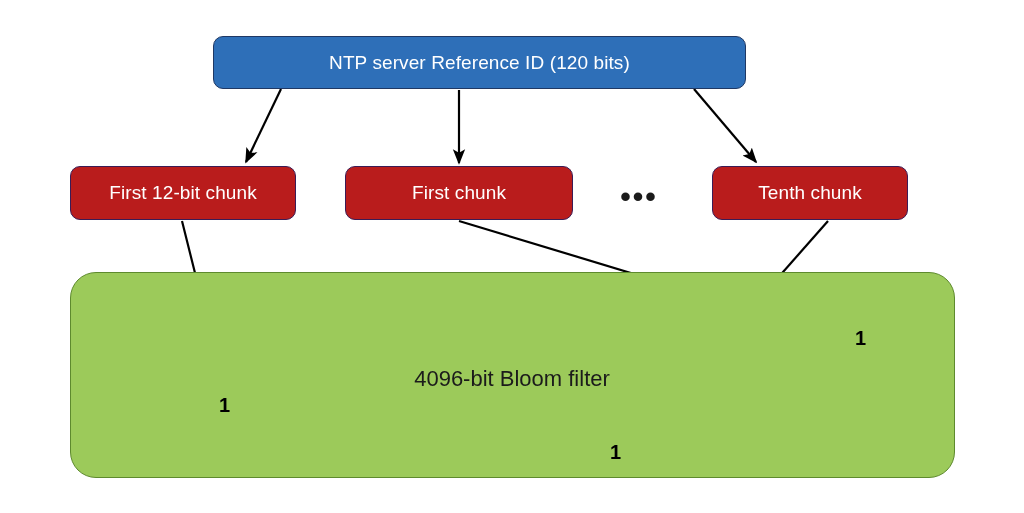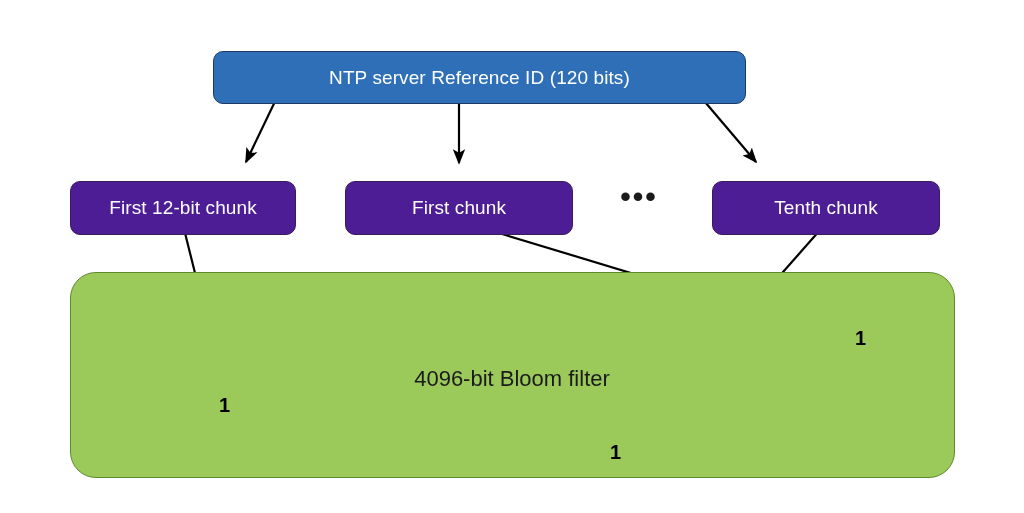--- a/index.html
+++ b/index.html
@@ -27,37 +27,36 @@
     display: flex;
     align-items: center;
     justify-content: center;
     text-align: right;
     border-radius: 10px;
     color: #ffffff;
     font-size: 19px;
     letter-spacing: 0.1px;
     line-height: 1.15;
     user-select: none;
-    margin-top: 15px;
   }
   .node-blue {
     background: #2E6FB8;
     border: 1.5px solid #1F3864;
     left: 213px;
     top: 36px;
     width: 533px;
     height: 53px;
   }
   .node-purple {
-    background: #4c1d95;
+    background: #b91c1c;
     border: 1.5px solid #3A1C56;
   }
   #node-first-chunk  { left: 70px;  top: 166px; width: 226px; height: 54px; }
   #node-second-chunk { left: 345px; top: 166px; width: 228px; height: 54px; }
-  #node-tenth-chunk  { left: 712px; top: 166px; width: 228px; height: 54px; }
+  #node-tenth-chunk  { left: 712px; top: 166px; width: 196px; height: 54px; }
 
   #node-bloom-filter {
     position: absolute;
     left: 70px;
     top: 272px;
     width: 885px;
     height: 206px;
     box-sizing: border-box;
     background: #9CCA5A;
     border: 1.5px solid #5E8A2E;

